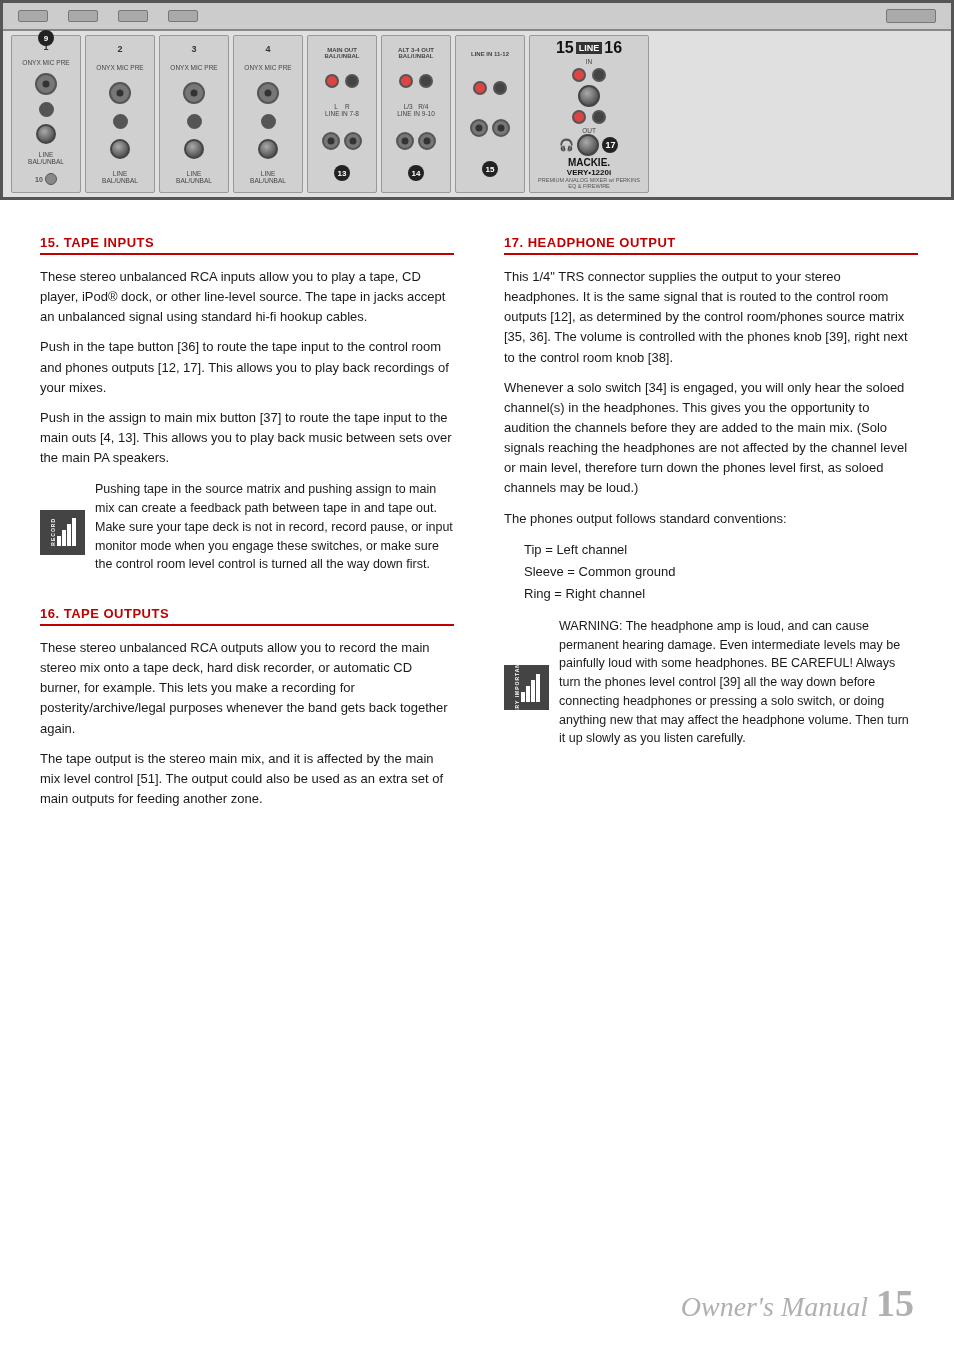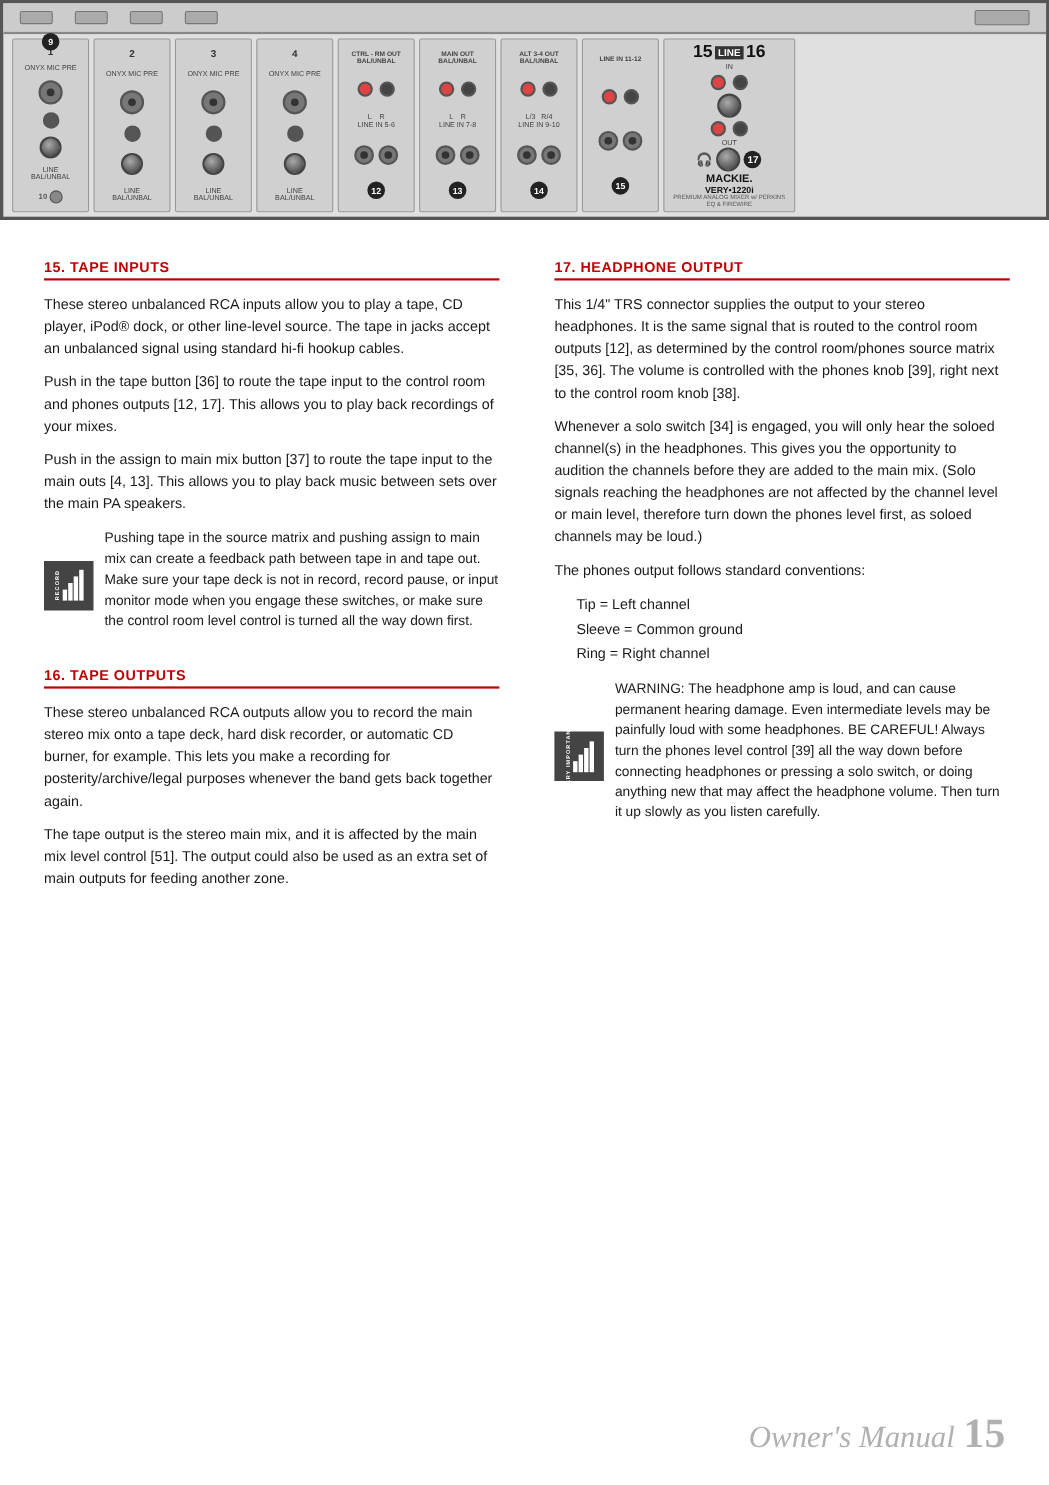--- a/index.html
+++ b/index.html
@@ -319,33 +319,20 @@
 
     <div class="hw-channel">
       <div class="hw-channel-num">4</div>
       <div class="hw-label">ONYX MIC PRE</div>
       <div class="hw-xlr"></div>
       <div class="hw-trs"></div>
       <div class="hw-knob"></div>
       <div class="hw-label">LINE<br>BAL/UNBAL</div>
     </div>
 
-    <div class="hw-channel" style="min-width:55px;">
-      <div class="hw-label" style="font-size:6px;font-weight:bold;">CTRL - RM OUT<br>BAL/UNBAL</div>
-      <div class="hw-rca-pair">
-        <div class="hw-rca" style="background:#d44;"></div>
-        <div class="hw-rca" style="background:#444;"></div>
-      </div>
-      <div class="hw-label">L &nbsp;&nbsp; R<br>LINE IN 5-6</div>
-      <div style="display:flex;gap:4px;">
-        <div class="hw-xlr" style="width:18px;height:18px;"></div>
-        <div class="hw-xlr" style="width:18px;height:18px;"></div>
-      </div>
-      <div class="hw-badge" style="position:relative;top:auto;left:auto;transform:none;display:inline-flex;">12</div>
-    </div>
 
     <div class="hw-channel" style="min-width:55px;">
       <div class="hw-label" style="font-size:6px;font-weight:bold;">MAIN OUT<br>BAL/UNBAL</div>
       <div class="hw-rca-pair">
         <div class="hw-rca" style="background:#d44;"></div>
         <div class="hw-rca" style="background:#444;"></div>
       </div>
       <div class="hw-label">L &nbsp;&nbsp; R<br>LINE IN 7-8</div>
       <div style="display:flex;gap:4px;">
         <div class="hw-xlr" style="width:18px;height:18px;"></div>

